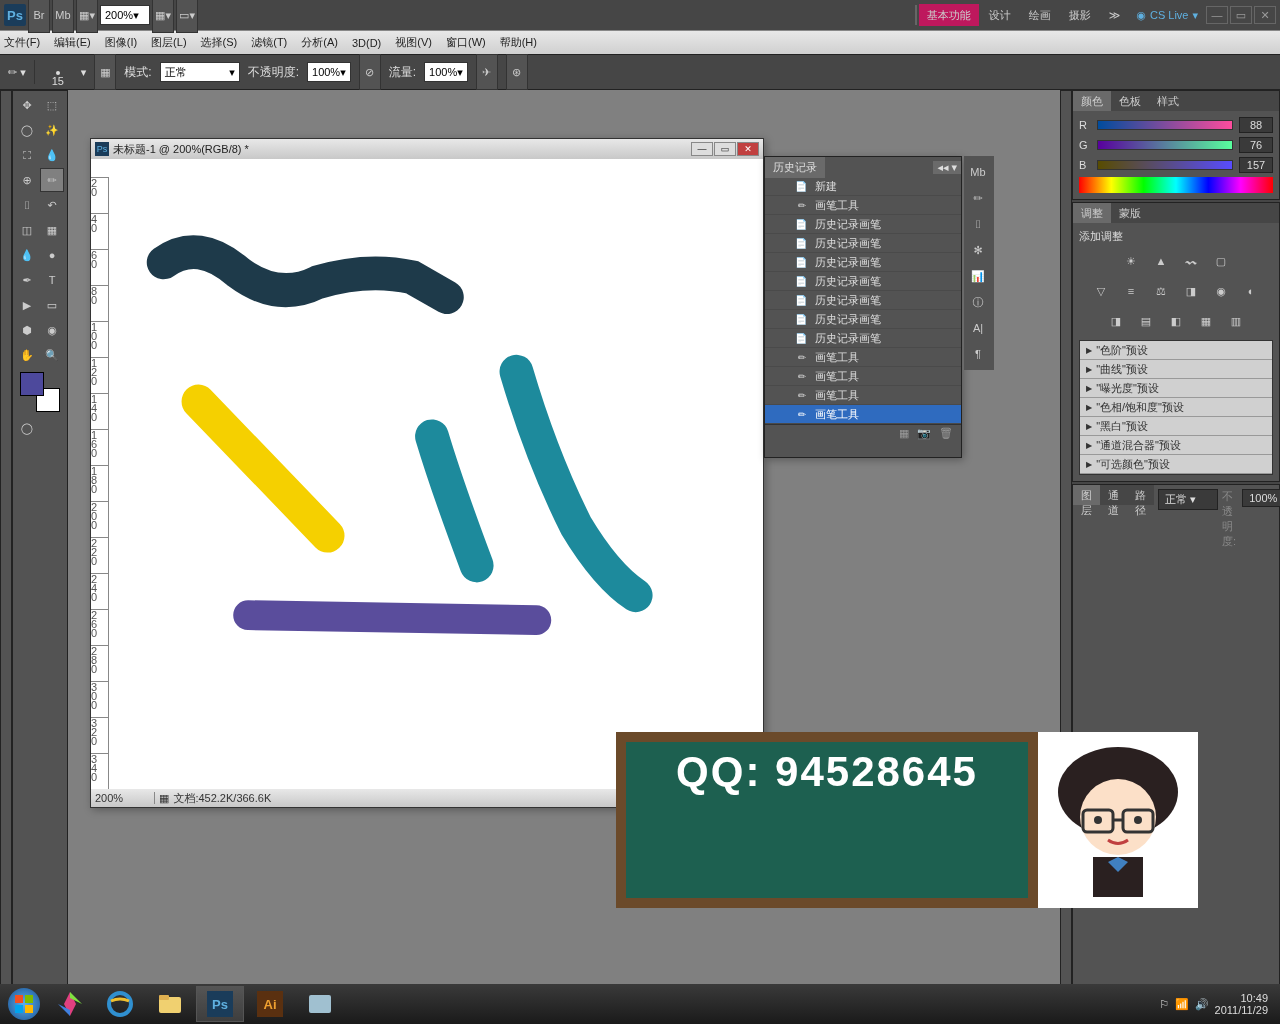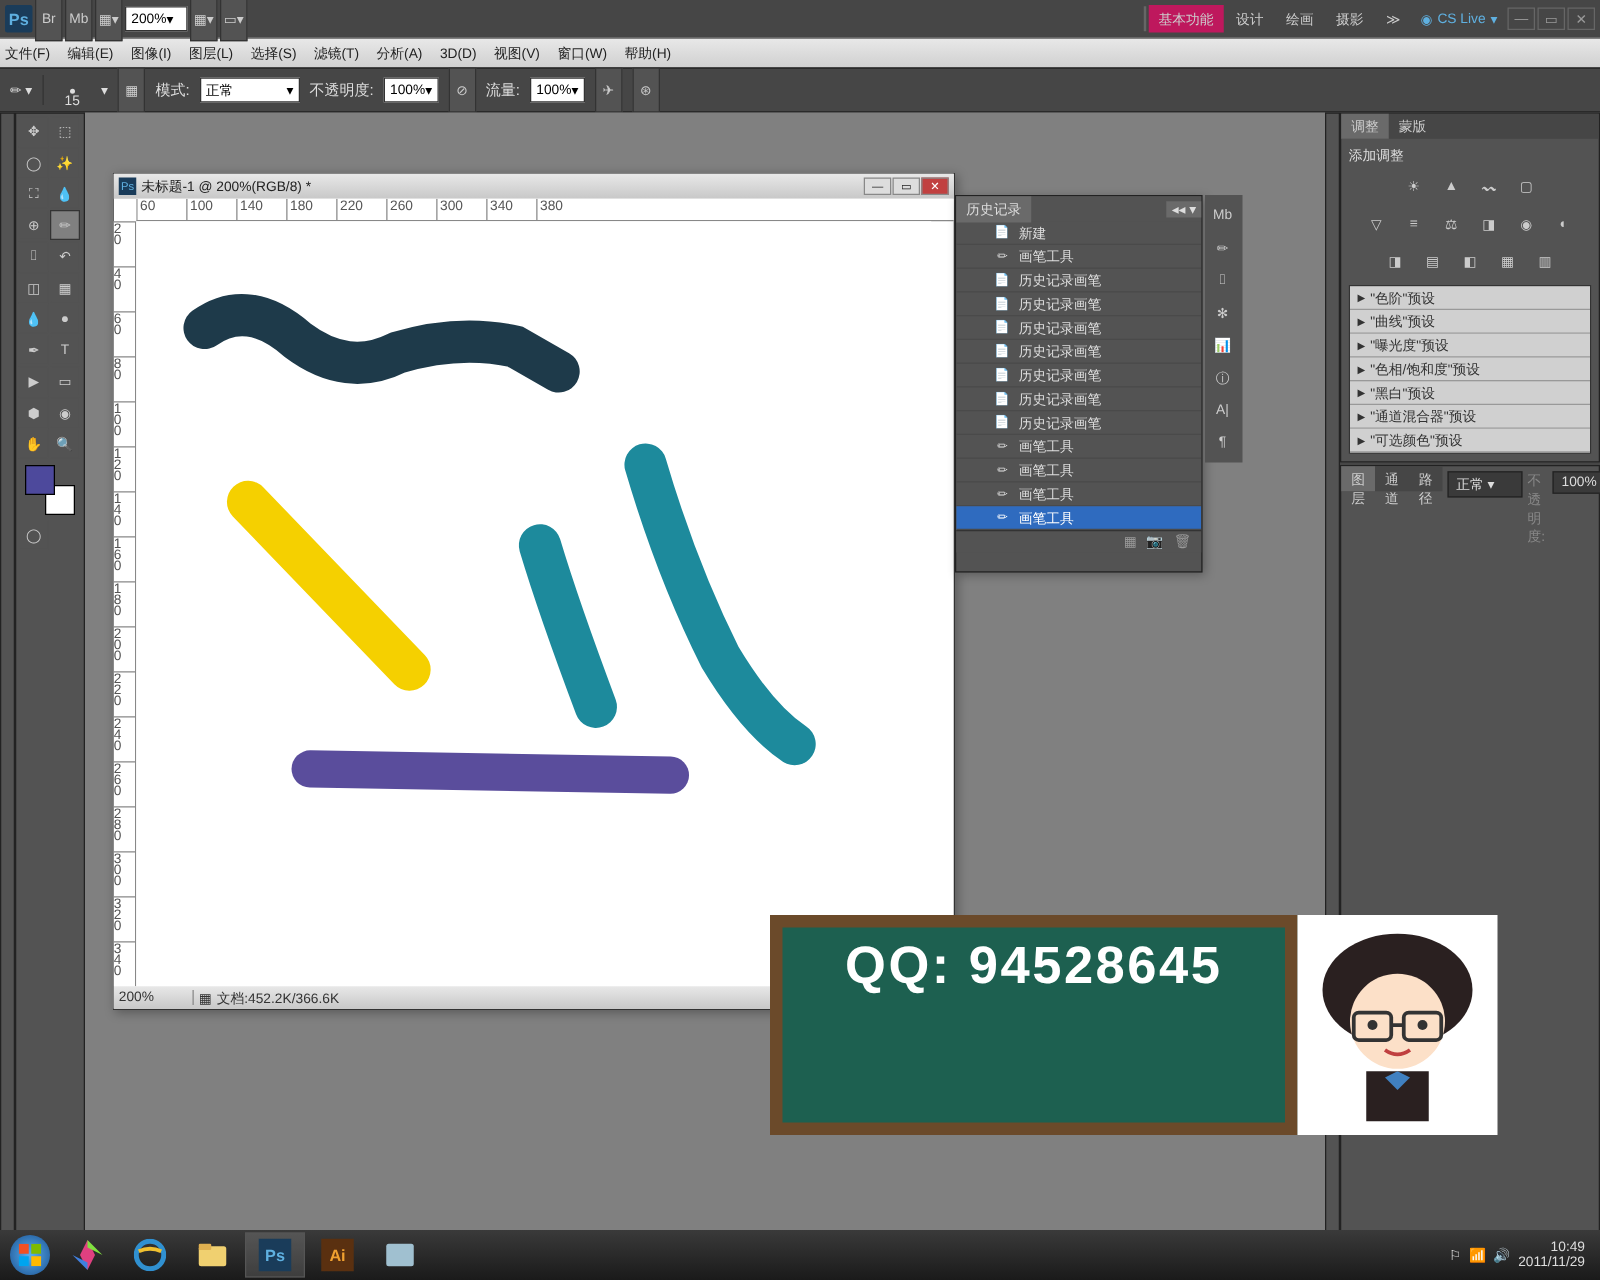--- a/index.html
+++ b/index.html
@@ -225,31 +225,20 @@
     <div class="doc-window">
       <div class="doc-title">
         <div class="doc-title-icon">Ps</div>
         <span>未标题-1 @ 200%(RGB/8) *</span>
         <div class="doc-wc">
           <div class="doc-wc-btn">—</div>
           <div class="doc-wc-btn">▭</div>
           <div class="doc-wc-btn close">✕</div>
         </div>
       </div>
-      <div class="ruler-h" id="rulerH">
-          <span>60</span>
-          <span>100</span>
-          <span>140</span>
-          <span>180</span>
-          <span>220</span>
-          <span>260</span>
-          <span>300</span>
-          <span>340</span>
-          <span>380</span>
-        </div>
       <div class="ruler-v" id="rulerV">
           <span>
             <div>2</div>
             <div>0</div>
           </span>
           <span>
             <div>4</div>
             <div>0</div>
           </span>
           <span>
@@ -416,20 +405,45 @@
       <div class="mini-btn">✻</div>
       <div class="mini-btn">📊</div>
       <div class="mini-btn">ⓘ</div>
       <div class="mini-btn">A|</div>
       <div class="mini-btn">¶</div>
     </div>
   </div>
 
   <div class="collapse-strip"></div>
   <div class="right-panels">
+    <div class="panel-sec">
+      <div class="panel-tabs">
+        <div class="ptab active">颜色</div>
+        <div class="ptab">色板</div>
+        <div class="ptab">样式</div>
+      </div>
+      <div class="color-panel">
+        <div class="rgb-row">
+            <span class="rgb-label">R</span>
+            <div class="rgb-slider" style="background:linear-gradient(90deg,#004c9d,#ff4c9d)"></div>
+            <div class="rgb-val">88</div>
+          </div>
+        <div class="rgb-row">
+            <span class="rgb-label">G</span>
+            <div class="rgb-slider" style="background:linear-gradient(90deg,#58009d,#58ff9d)"></div>
+            <div class="rgb-val">76</div>
+          </div>
+        <div class="rgb-row">
+            <span class="rgb-label">B</span>
+            <div class="rgb-slider" style="background:linear-gradient(90deg,#584c00,#584cff)"></div>
+            <div class="rgb-val">157</div>
+          </div>
+        <div class="spectrum"></div>
+      </div>
+    </div>
 
     <div class="panel-sec">
       <div class="panel-tabs">
         <div class="ptab active">调整</div>
         <div class="ptab">蒙版</div>
       </div>
       <div class="adj-panel">
         <div class="adj-title">添加调整</div>
         <div class="adj-icons">
           <div class="adj-ic">☀</div>

